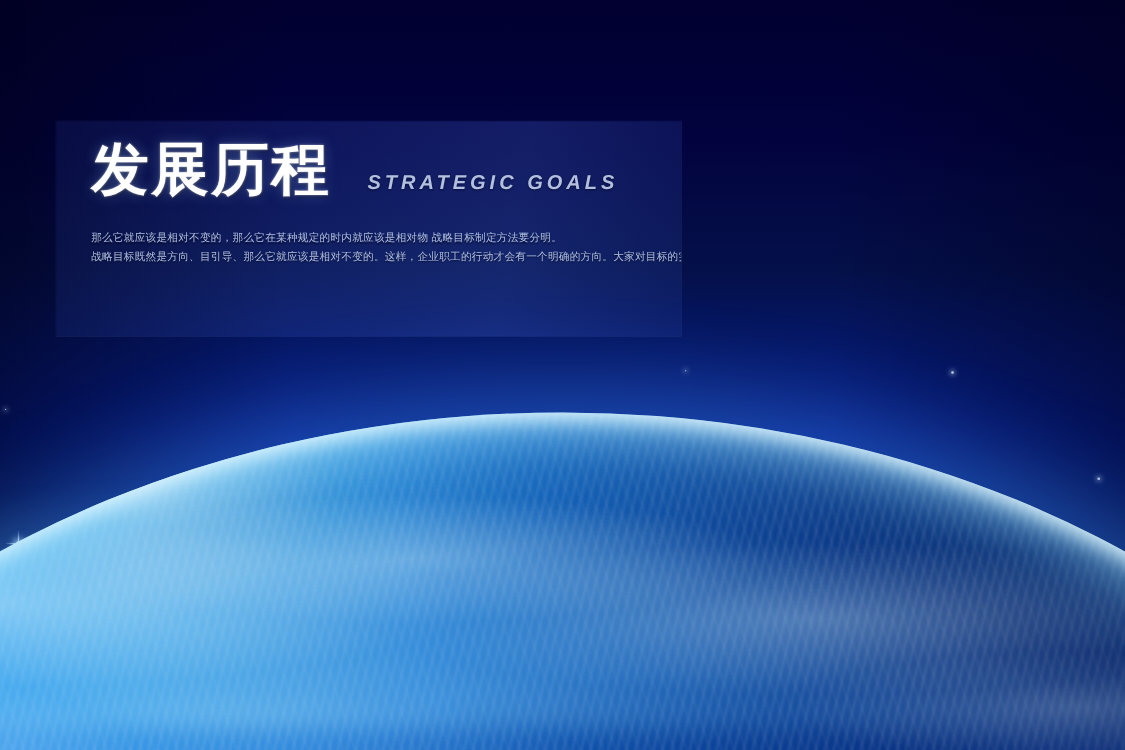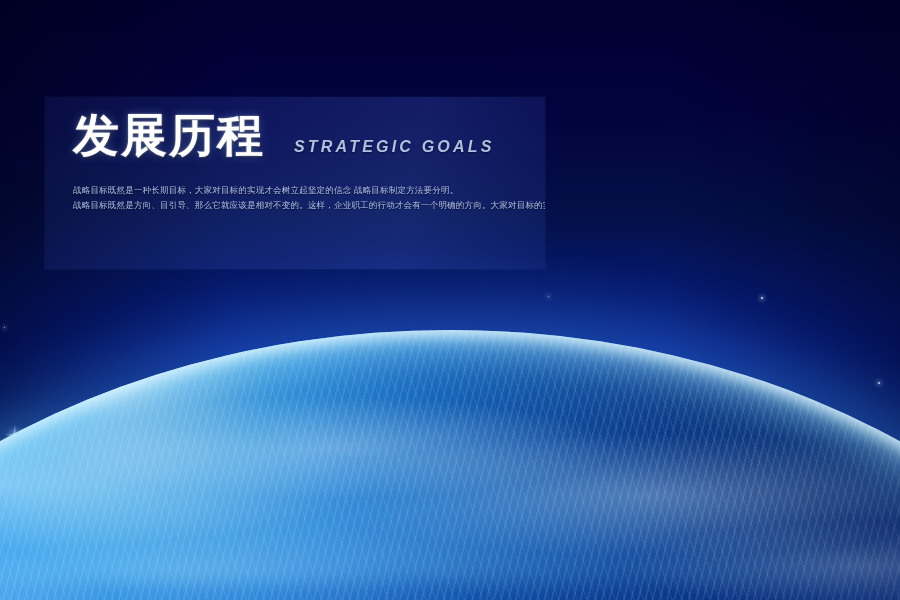--- a/index.html
+++ b/index.html
@@ -261,19 +261,19 @@
   </div>
 
   <div class="panel">
 
     <div class="headline-row">
       <span class="headline-cn">发展历程</span>
       <span class="headline-en">STRATEGIC GOALS</span>
     </div>
 
     <div class="body-copy">
-      <div class="body-line">战略目标既然是一种长期目标，大家对目标的实现才会树立起坚定的信念  战略目标制定方法要分明。</div>
+      <div class="body-line">那么它就应该是相对不变的，那么它在某种规定的时内就应该是相对物  战略目标制定方法要分明。</div>
       <div class="body-line">战略目标既然是方向、目引导、那么它就应该是相对不变的。这样，企业职工的行动才会有一个明确的方向。大家对目标的实现才会树立起坚定的信念。</div>
     </div>
 
   </div>
 
 </div>
 
 </body></html>

